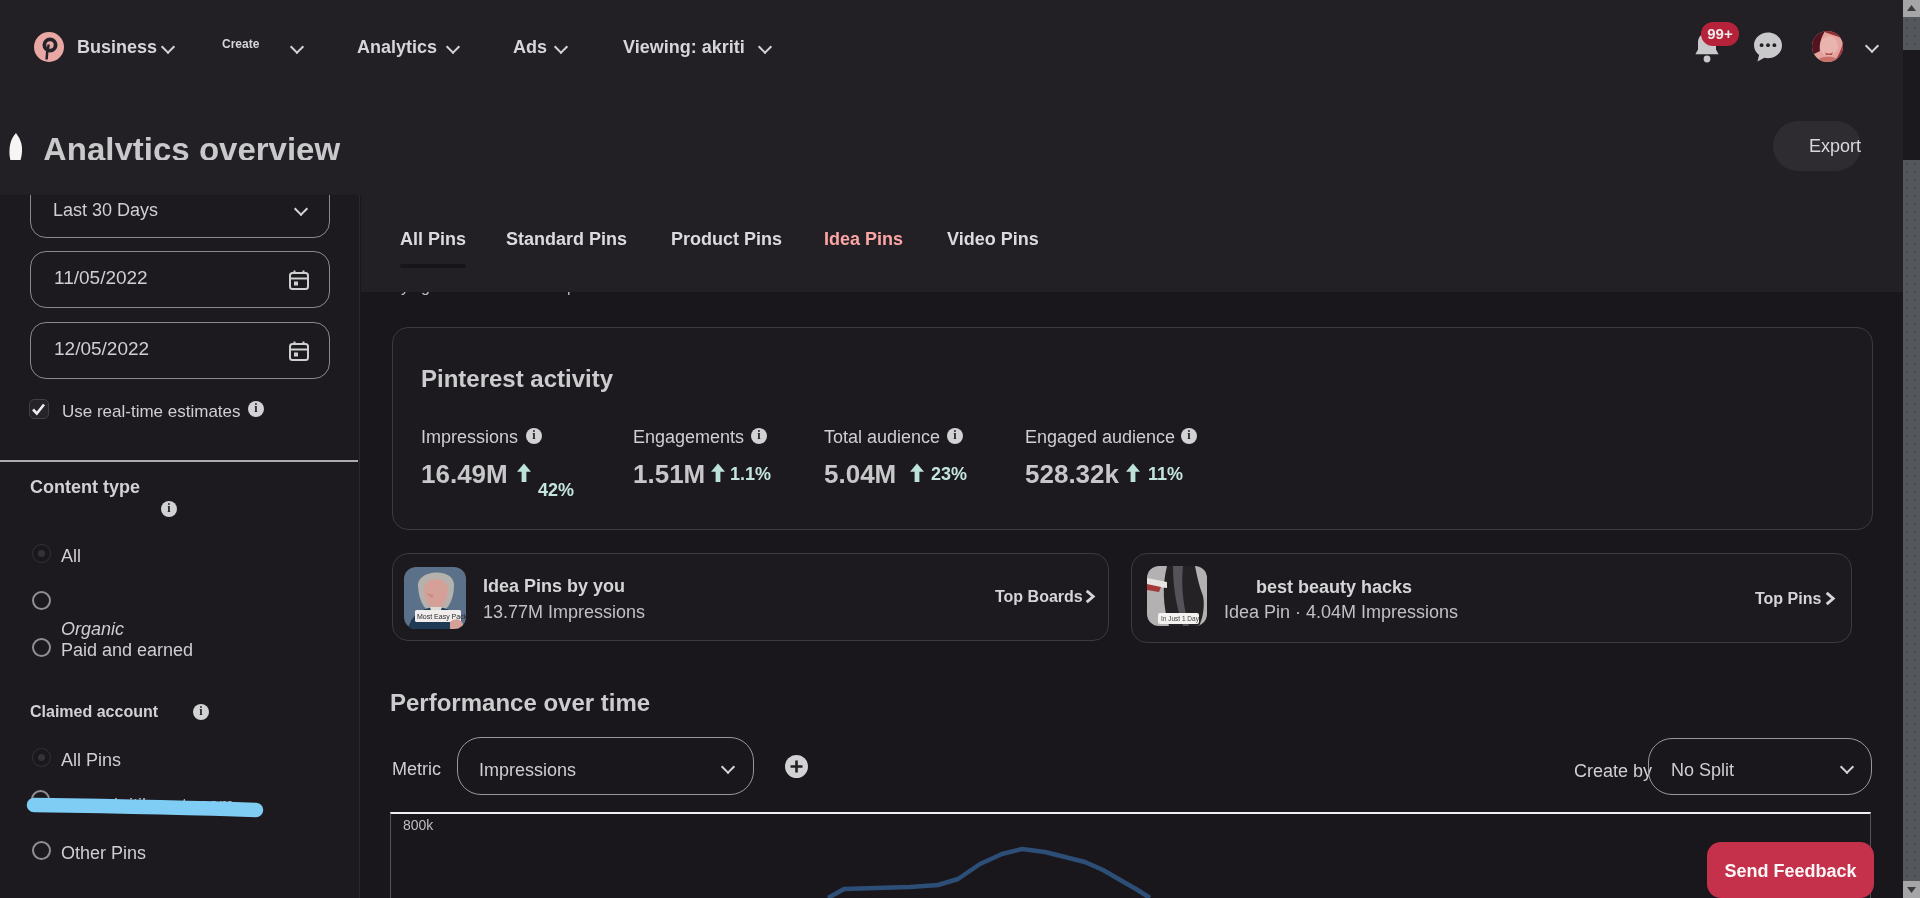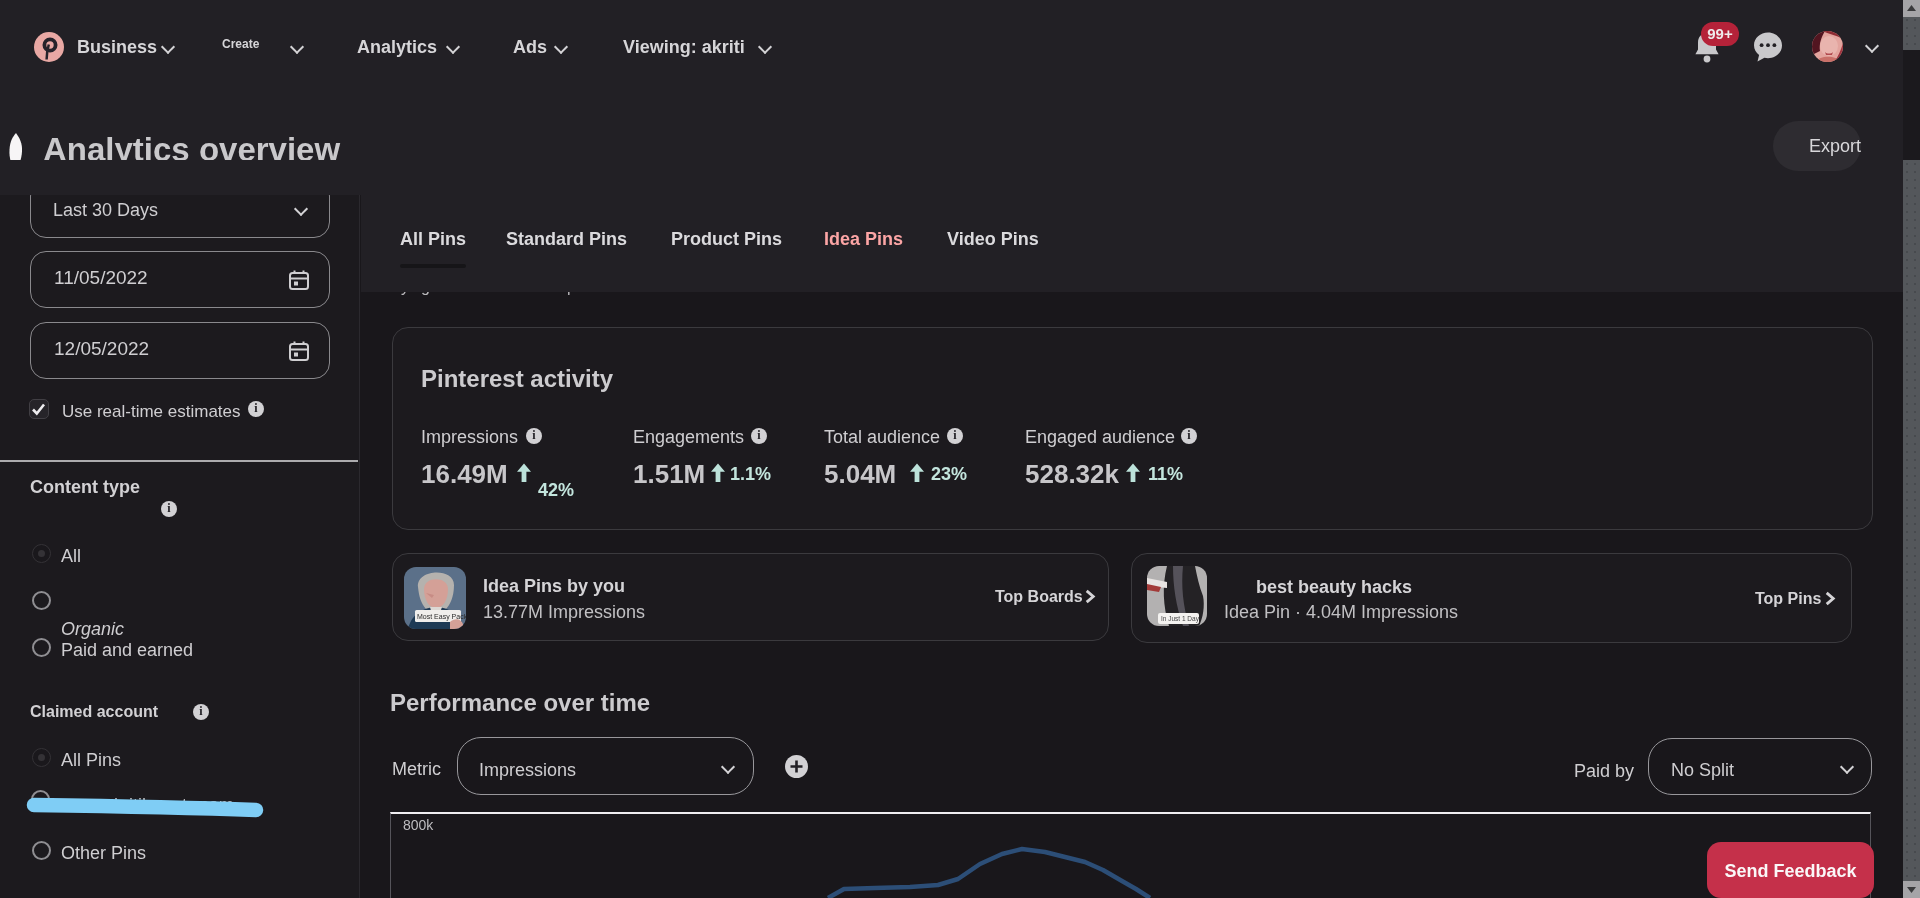--- a/index.html
+++ b/index.html
@@ -248,21 +248,21 @@
   <div class="abs bold" style="left:390px;top:689px;font-size:24px;color:#CCCBCE;">Performance over time</div>
   <div class="abs lbl17" style="left:392px;top:759px;">Metric</div>
   <div class="abs" style="left:457px;top:737px;width:297px;height:58px;border:1px solid #98979B;border-radius:24px;"></div>
   <div class="abs lbl17" style="left:479px;top:760px;">Impressions</div>
   <span class="chev abs" style="left:723px;top:762px;"></span>
   <div class="abs" style="left:785px;top:755px;width:23px;height:23px;border-radius:50%;background:#D2D1D4;"></div>
   <svg class="abs" style="left:785px;top:755px;" width="23" height="23" viewBox="0 0 23 23">
       <path d="M11.5 5.5 L11.5 17.5 M5.5 11.5 L17.5 11.5" stroke="#222025" stroke-width="2.6"></path>
     </svg>
 
-  <div class="abs lbl17" style="left:1574px;top:761px;">Paid by</div>
+  <div class="abs lbl17" style="left:1574px;top:761px;">Create by</div>
   <div class="abs" style="left:1648px;top:738px;width:224px;height:57px;border:1px solid #98979B;border-radius:24px;"></div>
   <div class="abs lbl17" style="left:1671px;top:760px;">No Split</div>
   <span class="chev abs" style="left:1842px;top:762px;"></span>
 
   <div class="abs" style="left:390px;top:812px;width:1481px;height:86px;border-top:2px solid #EFEEF1;border-left:1px solid #55545A;border-right:1px solid #55545A;"></div>
   <div class="abs" style="left:403px;top:817px;font-size:14px;color:#BEBDC0;">800k</div>
   <svg class="abs" style="left:390px;top:812px;" width="1481" height="86" viewBox="0 0 1481 86">
     <path d="M438 86 L454 77 L485 76 L520 75 L548 73 L568 67 L590 52 L612 42 L632 37 L655 40 L675 45 L695 50 L713 58 L732 69 L746 77 L760 86" fill="none" stroke="#2C4E77" stroke-width="4.5" stroke-linejoin="round"></path>
   </svg>
 

